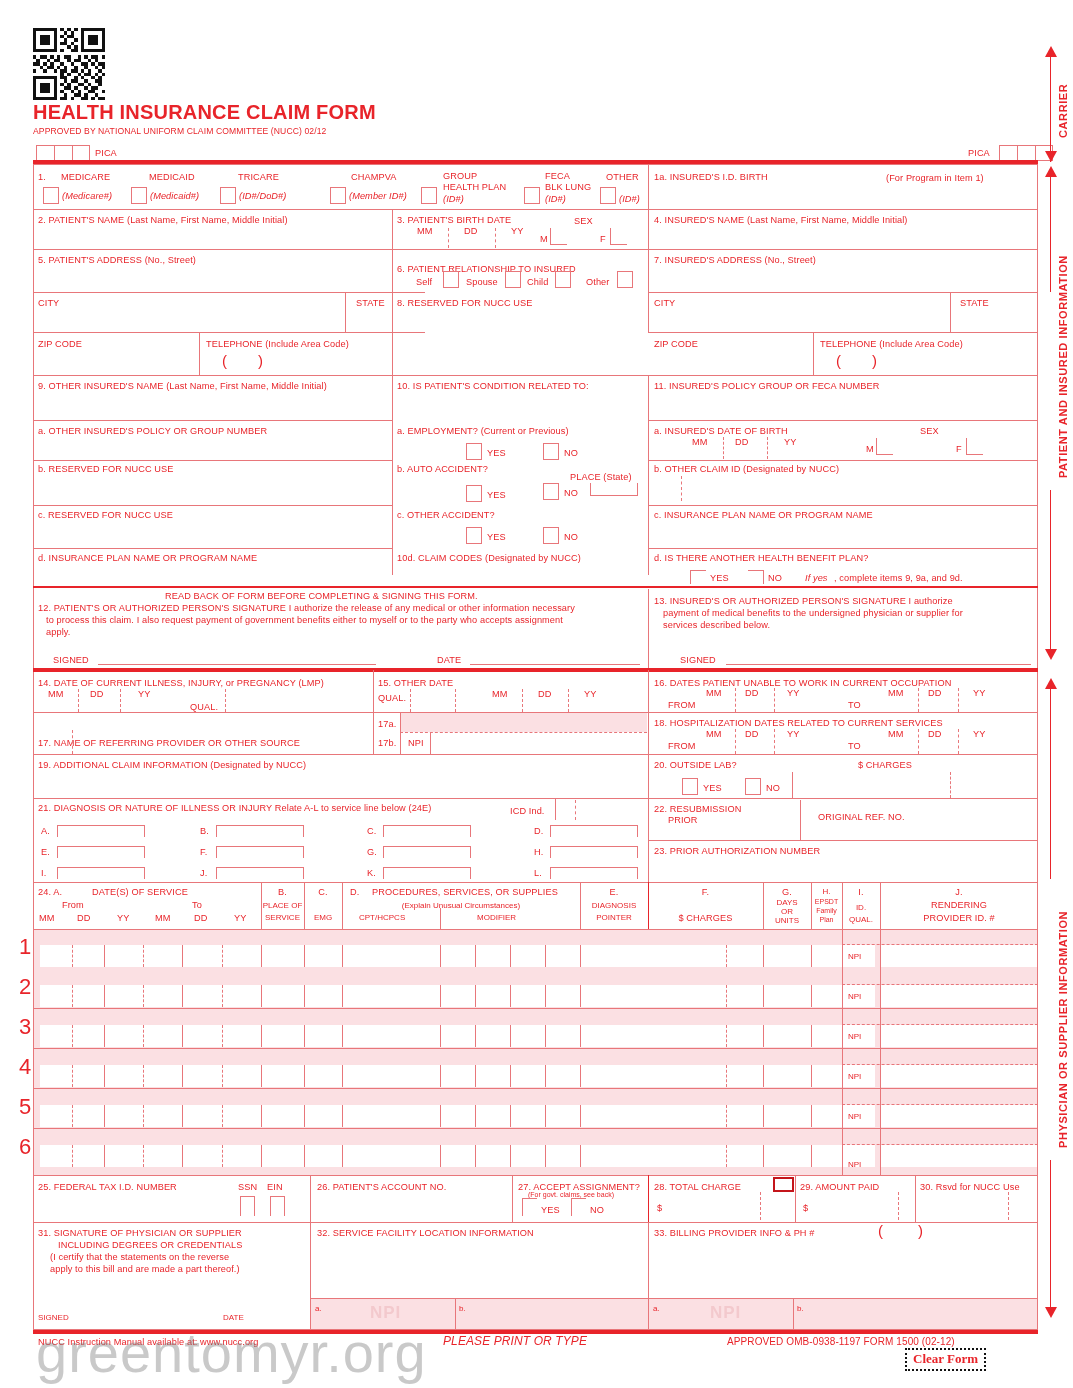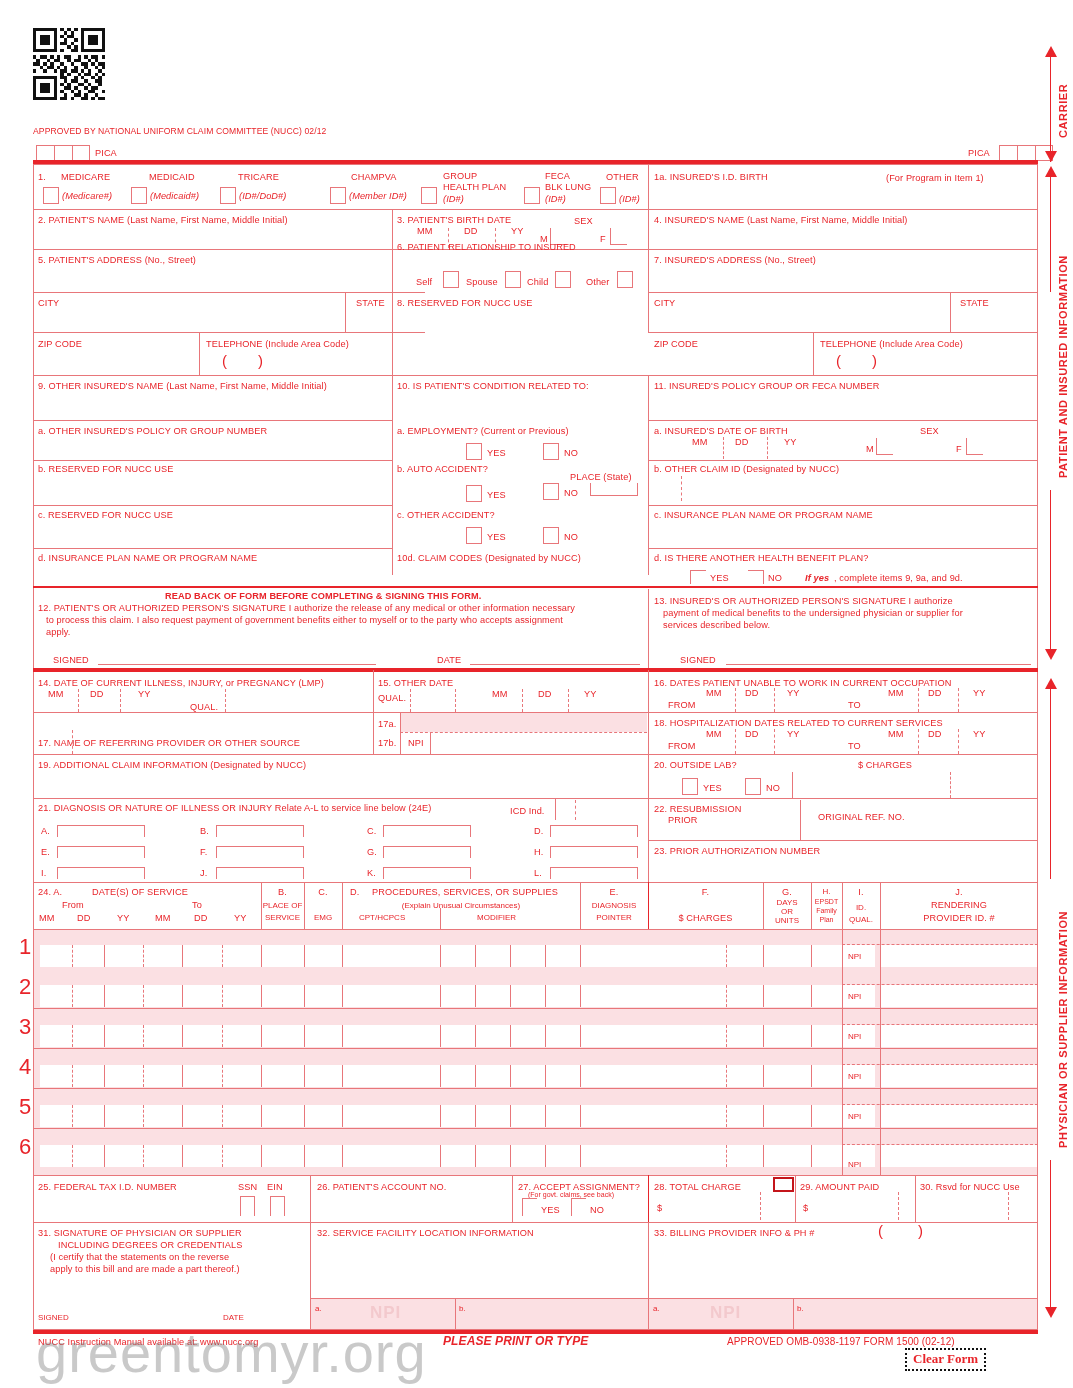--- a/index.html
+++ b/index.html
@@ -16,21 +16,21 @@
   }
   .page { position: relative; width: 1073px; height: 1388px; }
 
   
   .r  { position: absolute; }
   .bx { border: 1px solid #e8767a; }
   .lbl { font-size: 9.2px; letter-spacing: .1px; white-space: nowrap; color: #e8242a; }
   .lbl-sm { font-size: 8px; white-space: nowrap; color: #e8242a; }
   .lbl-xs { font-size: 7px; white-space: nowrap; color: #e8242a; }
   .ital { font-style: italic; }
-  .bold { font-weight: bold; }
+  .bold { font-weight: normal; }
   .ctr { text-align: center; }
 
   
   .cb { position: absolute; width: 16px; height: 17px; border: 1px solid #e8767a; background: #fff; }
 
   
   .tick { position: absolute; width: 1px; background: #e8767a; }
   .tickd { position: absolute; width: 0; border-left: 1px dashed #e8767a; }
   .hline { position: absolute; height: 1px; background: #e8767a; }
   .vline { position: absolute; width: 1px; background: #e8767a; }
@@ -208,20 +208,21 @@
         <rect x="18" y="19" width="1" height="1"></rect>
         <rect x="8" y="20" width="2" height="1"></rect>
           <rect x="11" y="20" width="1" height="1"></rect>
           <rect x="14" y="20" width="2" height="1"></rect>
         <rect x="17" y="20" width="1" height="1"></rect>
           <rect x="19" y="20" width="2" height="1"></rect>
       </g>
     </svg>
   </div>
 
+  <div class="r" id="title" style="left:33px;top:101px;">HEALTH INSURANCE CLAIM FORM</div>
   <div class="r" id="subtitle" style="left:33px;top:126px;">APPROVED BY NATIONAL UNIFORM CLAIM COMMITTEE (NUCC) 02/12</div>
 
   <div class="r bx" style="left:36px;top:145px;width:54px;height:16px;background:#fff;"></div>
   <div class="r vline" style="left:54px;top:145px;height:16px;"></div>
   <div class="r vline" style="left:72px;top:145px;height:16px;"></div>
   <div class="r lbl" style="left:95px;top:148px;">PICA</div>
 
   <div class="r lbl" style="left:968px;top:148px;">PICA</div>
   <div class="r bx" style="left:999px;top:145px;width:54px;height:16px;background:#fff;"></div>
   <div class="r vline" style="left:1017px;top:145px;height:16px;"></div>
@@ -282,21 +283,21 @@
   <div class="r brk" style="left:550px;top:228px;width:17px;height:17px;"></div>
   <div class="r lbl" style="left:600px;top:234px;">F</div>
   <div class="r brk" style="left:610px;top:228px;width:17px;height:17px;"></div>
 
   <div class="r vline" style="left:648px;top:209px;height:40px;"></div>
   <div class="r lbl" style="left:654px;top:215px;">4. INSURED'S NAME (Last Name, First Name, Middle Initial)</div>
   <div class="r hline" style="left:33px;top:249px;width:1005px;"></div>
 
   <div class="r lbl" style="left:38px;top:255px;">5. PATIENT'S ADDRESS (No., Street)</div>
   <div class="r vline" style="left:392px;top:249px;height:43px;"></div>
-  <div class="r lbl" style="left:397px;top:242px;">6. PATIENT RELATIONSHIP TO INSURED</div>
+  <div class="r lbl" style="left:397px;top:264px;">6. PATIENT RELATIONSHIP TO INSURED</div>
   <div class="r lbl" style="left:416px;top:277px;">Self</div>
   <div class="r cb" style="left:443px;top:271px;"></div>
   <div class="r lbl" style="left:466px;top:277px;">Spouse</div>
   <div class="r cb" style="left:505px;top:271px;"></div>
   <div class="r lbl" style="left:527px;top:277px;">Child</div>
   <div class="r cb" style="left:555px;top:271px;"></div>
   <div class="r lbl" style="left:586px;top:277px;">Other</div>
   <div class="r cb" style="left:617px;top:271px;"></div>
 
   <div class="r vline" style="left:648px;top:249px;height:43px;"></div>

